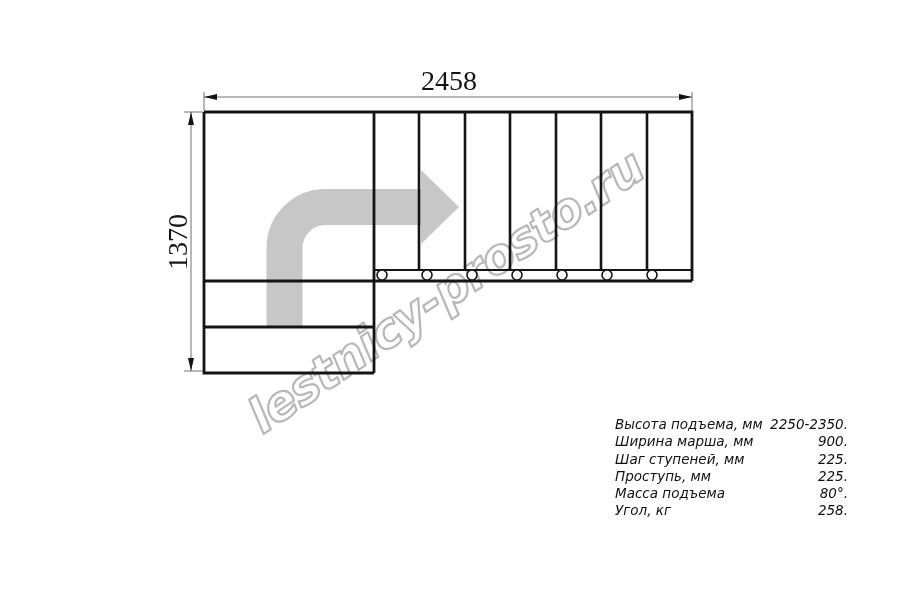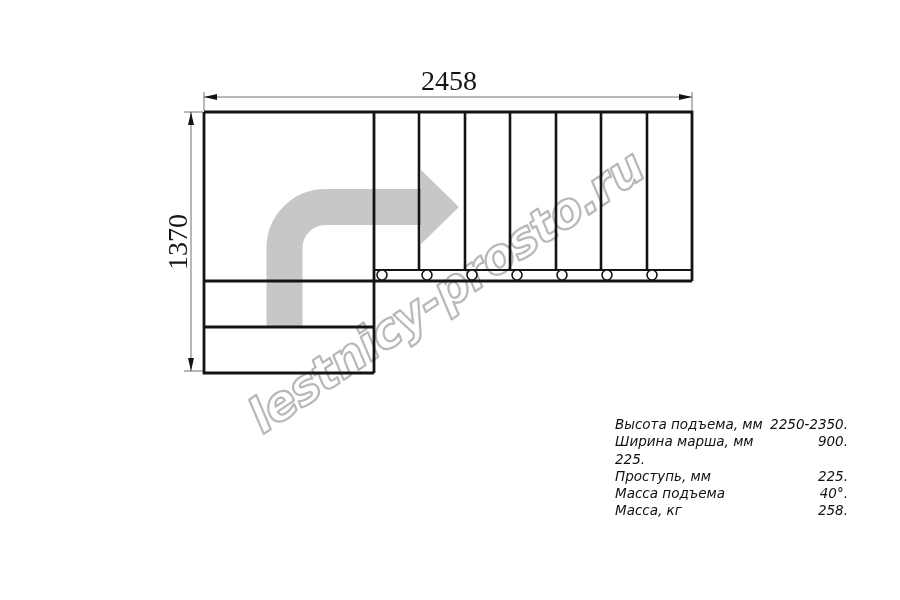--- a/index.html
+++ b/index.html
@@ -100,29 +100,30 @@
   <div class="specs">
       <div class="spec-row">
         <span class="spec-label">Высота подъема, мм</span>
         <span class="spec-value">2250-2350.</span>
       </div>
       <div class="spec-row">
         <span class="spec-label">Ширина марша, мм</span>
         <span class="spec-value">900.</span>
       </div>
       <div class="spec-row">
+        <span class="spec-label">Шаг ступеней, мм</span>
         <span class="spec-value">225.</span>
       </div>
       <div class="spec-row">
         <span class="spec-label">Проступь, мм</span>
         <span class="spec-value">225.</span>
       </div>
       <div class="spec-row">
         <span class="spec-label">Масса подъема</span>
-        <span class="spec-value">40°.</span>
+        <span class="spec-value">80°.</span>
       </div>
       <div class="spec-row">
-        <span class="spec-label">Масса, кг</span>
+        <span class="spec-label">Угол, кг</span>
         <span class="spec-value">258.</span>
       </div>
     </div>
 
 </div>
 
 </body></html>

